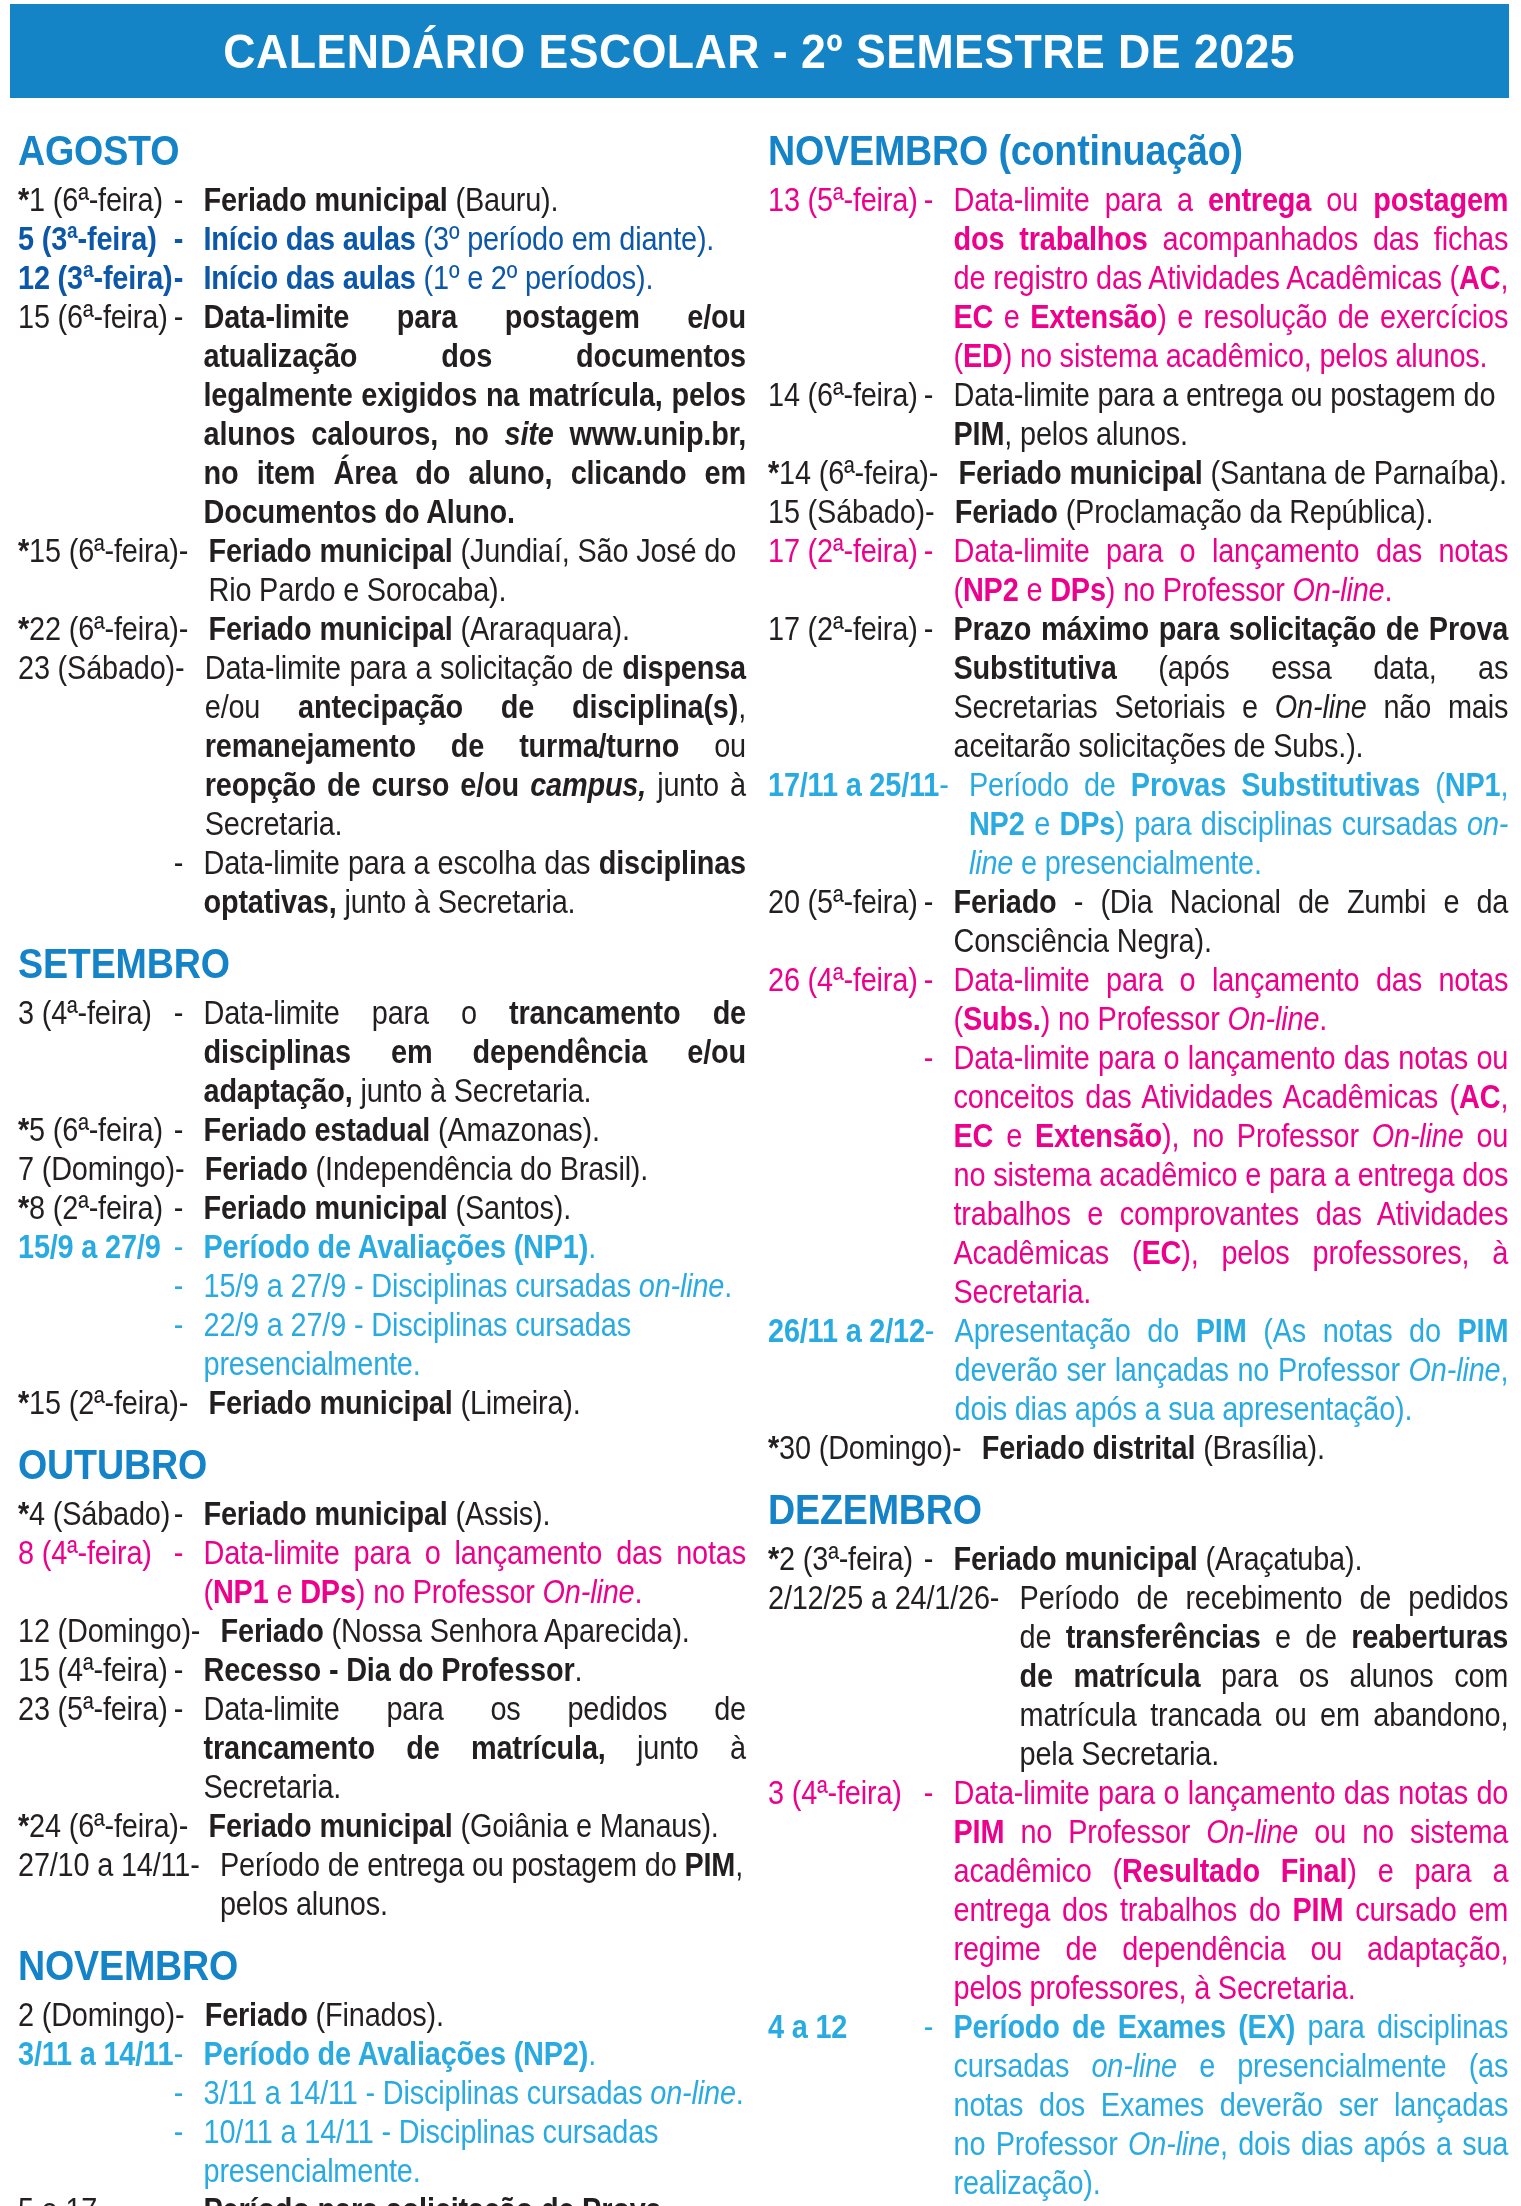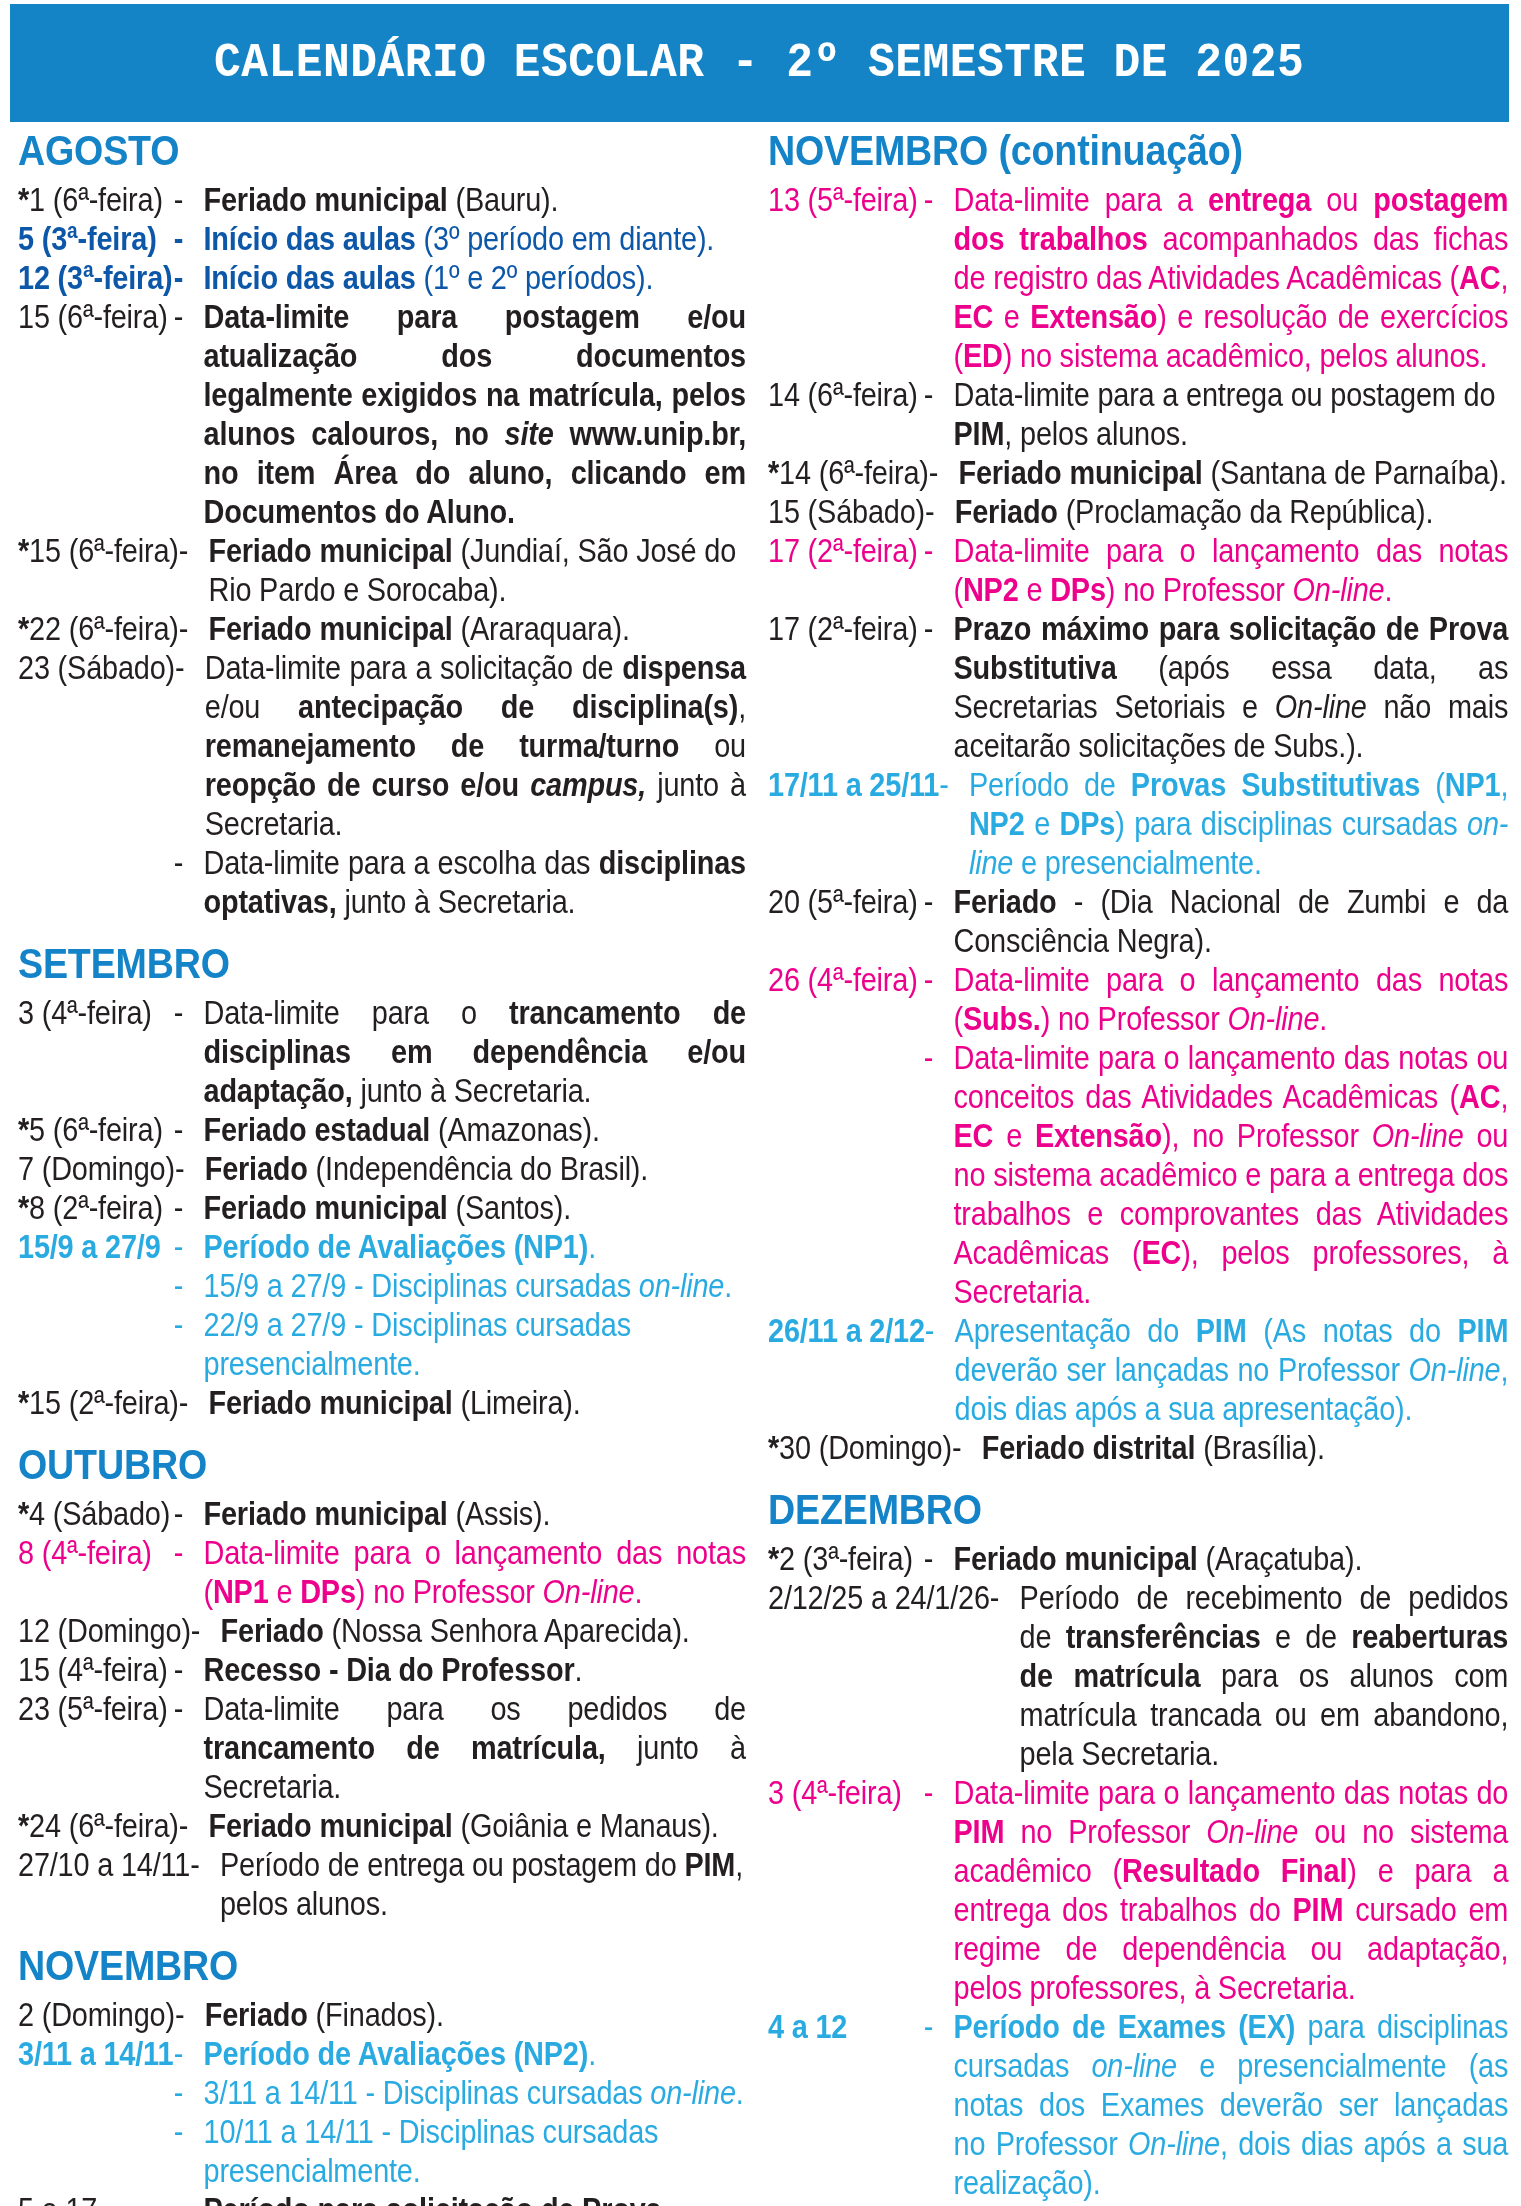--- a/index.html
+++ b/index.html
@@ -2,22 +2,22 @@
 <html><head>
 <meta charset="utf-8">
 <style>
   html,body{margin:0;padding:0;}
   body{
     width:1521px;height:2206px;position:relative;background:#ffffff;
     font-family:"Liberation Sans","DejaVu Sans",sans-serif;overflow:hidden;
     -webkit-font-smoothing:antialiased;
   }
   .header-bar{
-    position:absolute;left:10px;top:4px;width:1499px;height:118px;
-    background:#1584c6;display:flex;align-items:center;justify-content:center;font-family:Liberation Mono, monospace;
+    position:absolute;left:10px;top:4px;width:1499px;height:94px;
+    background:#1584c6;display:flex;align-items:center;justify-content:center;
   }
   .header-title{
     color:#ffffff;font-weight:bold;font-size:48px;letter-spacing:.5px;
     transform:scaleX(.93);white-space:nowrap;
   }
   .col{
     position:absolute;top:128px;transform:scaleX(.875);transform-origin:top left;
   }
   .col-left{left:18px;width:832px;}
   .col-right{left:768px;width:846px;}

